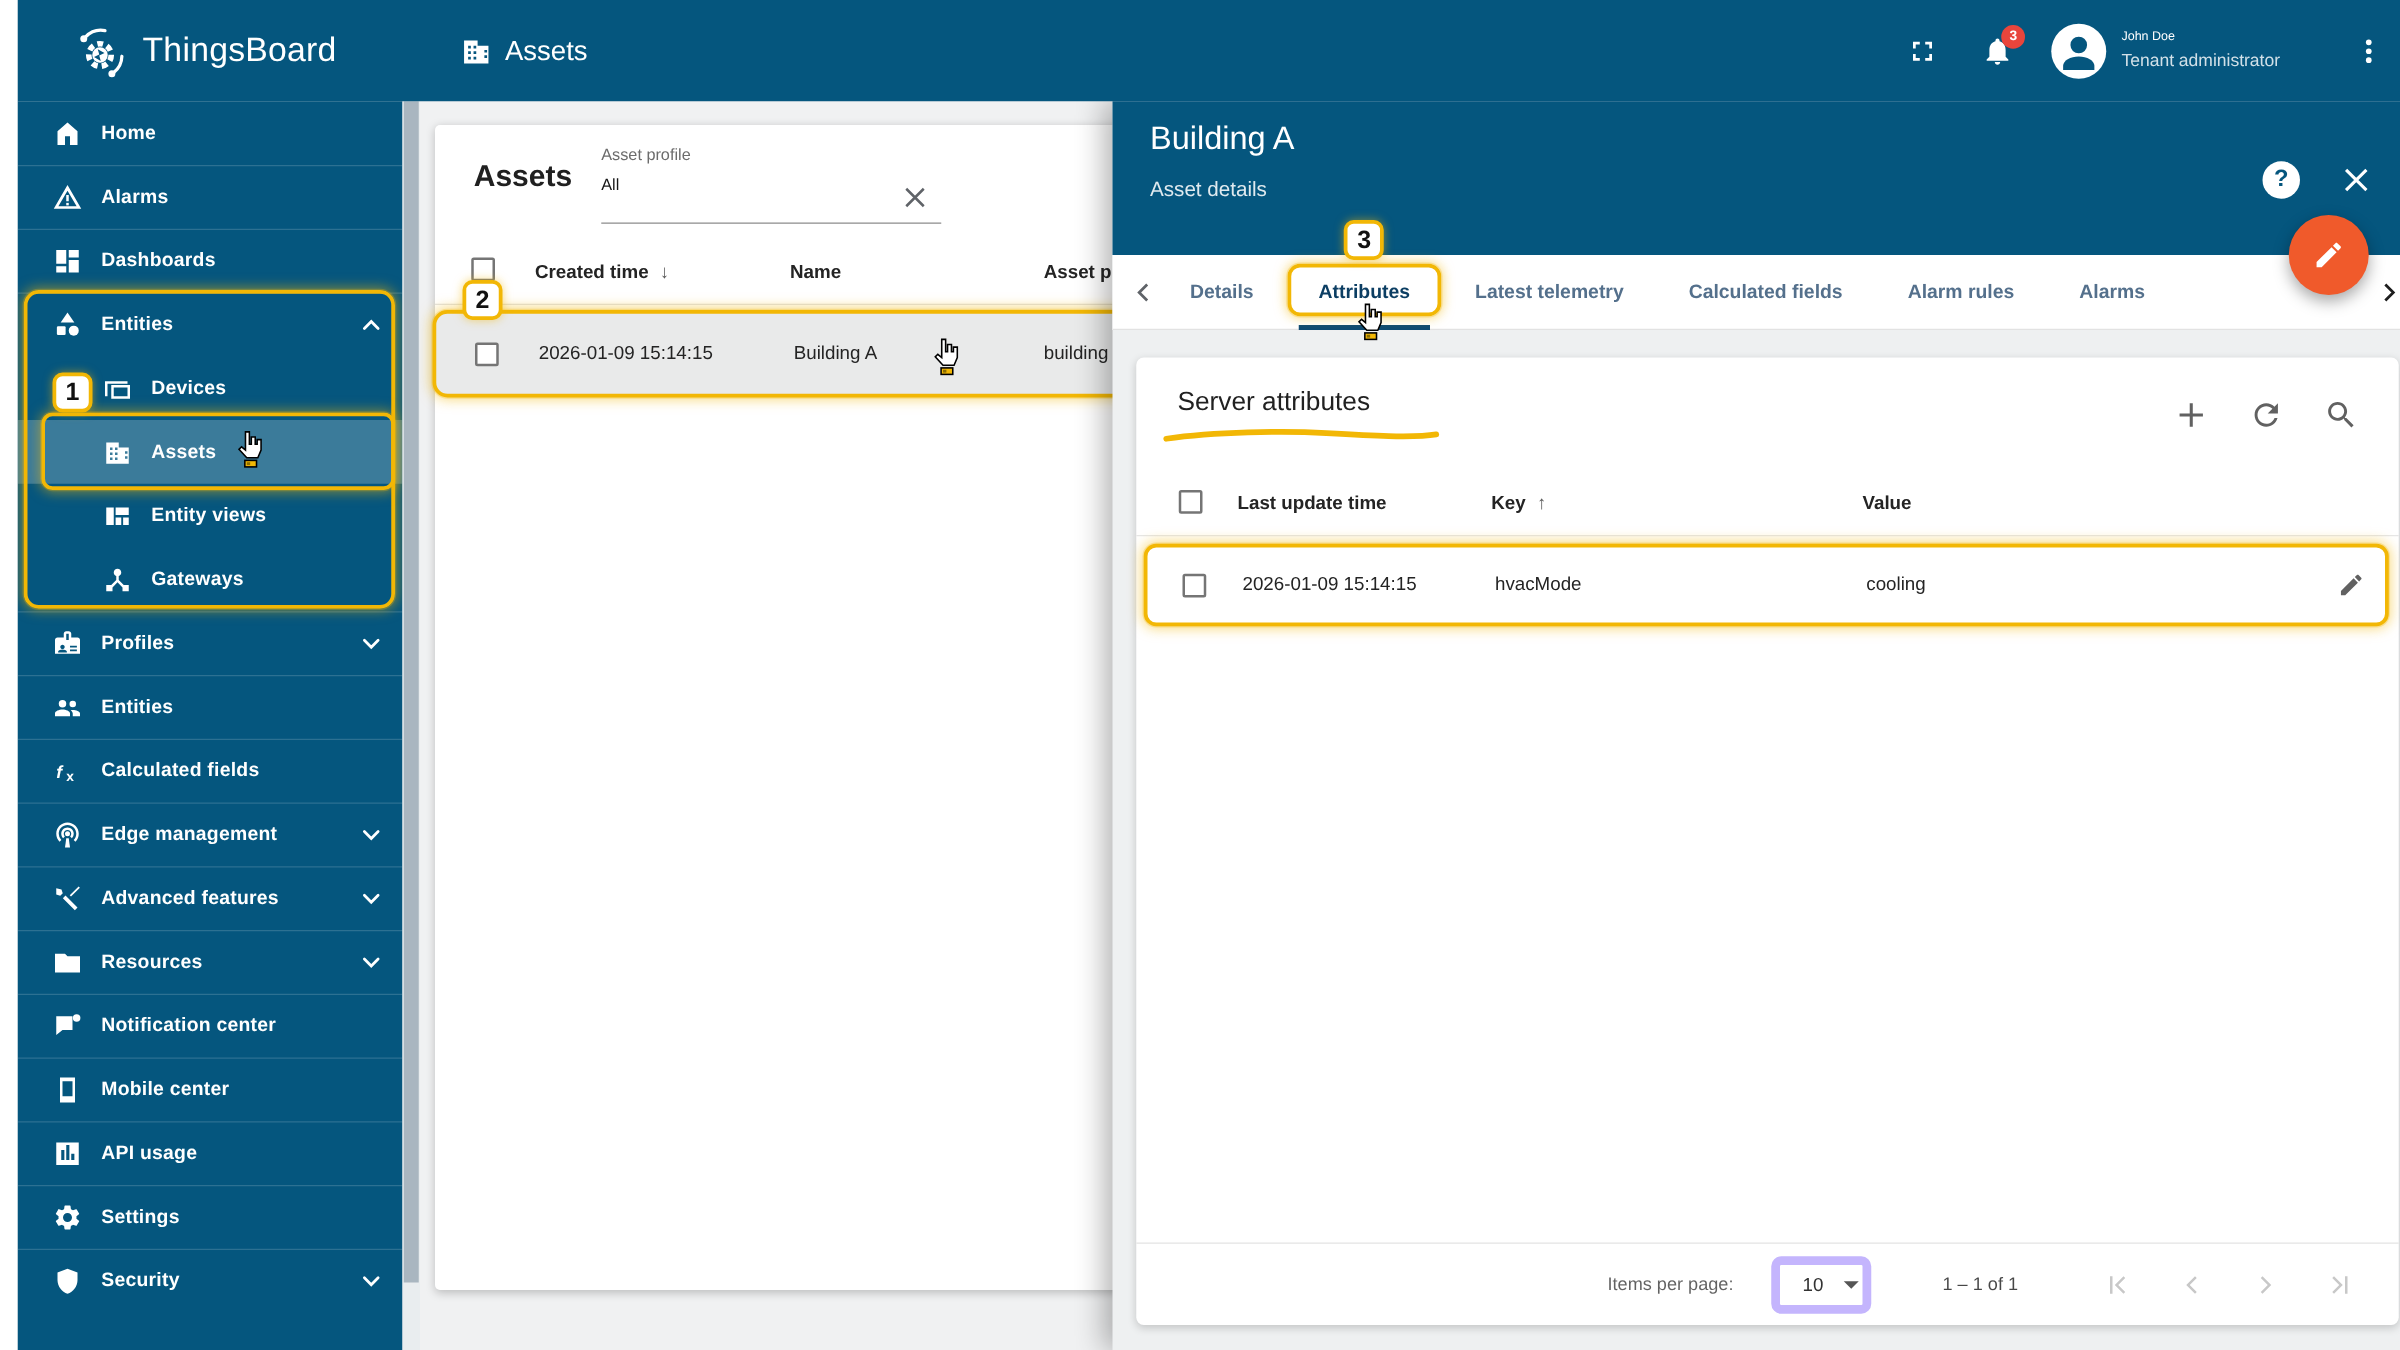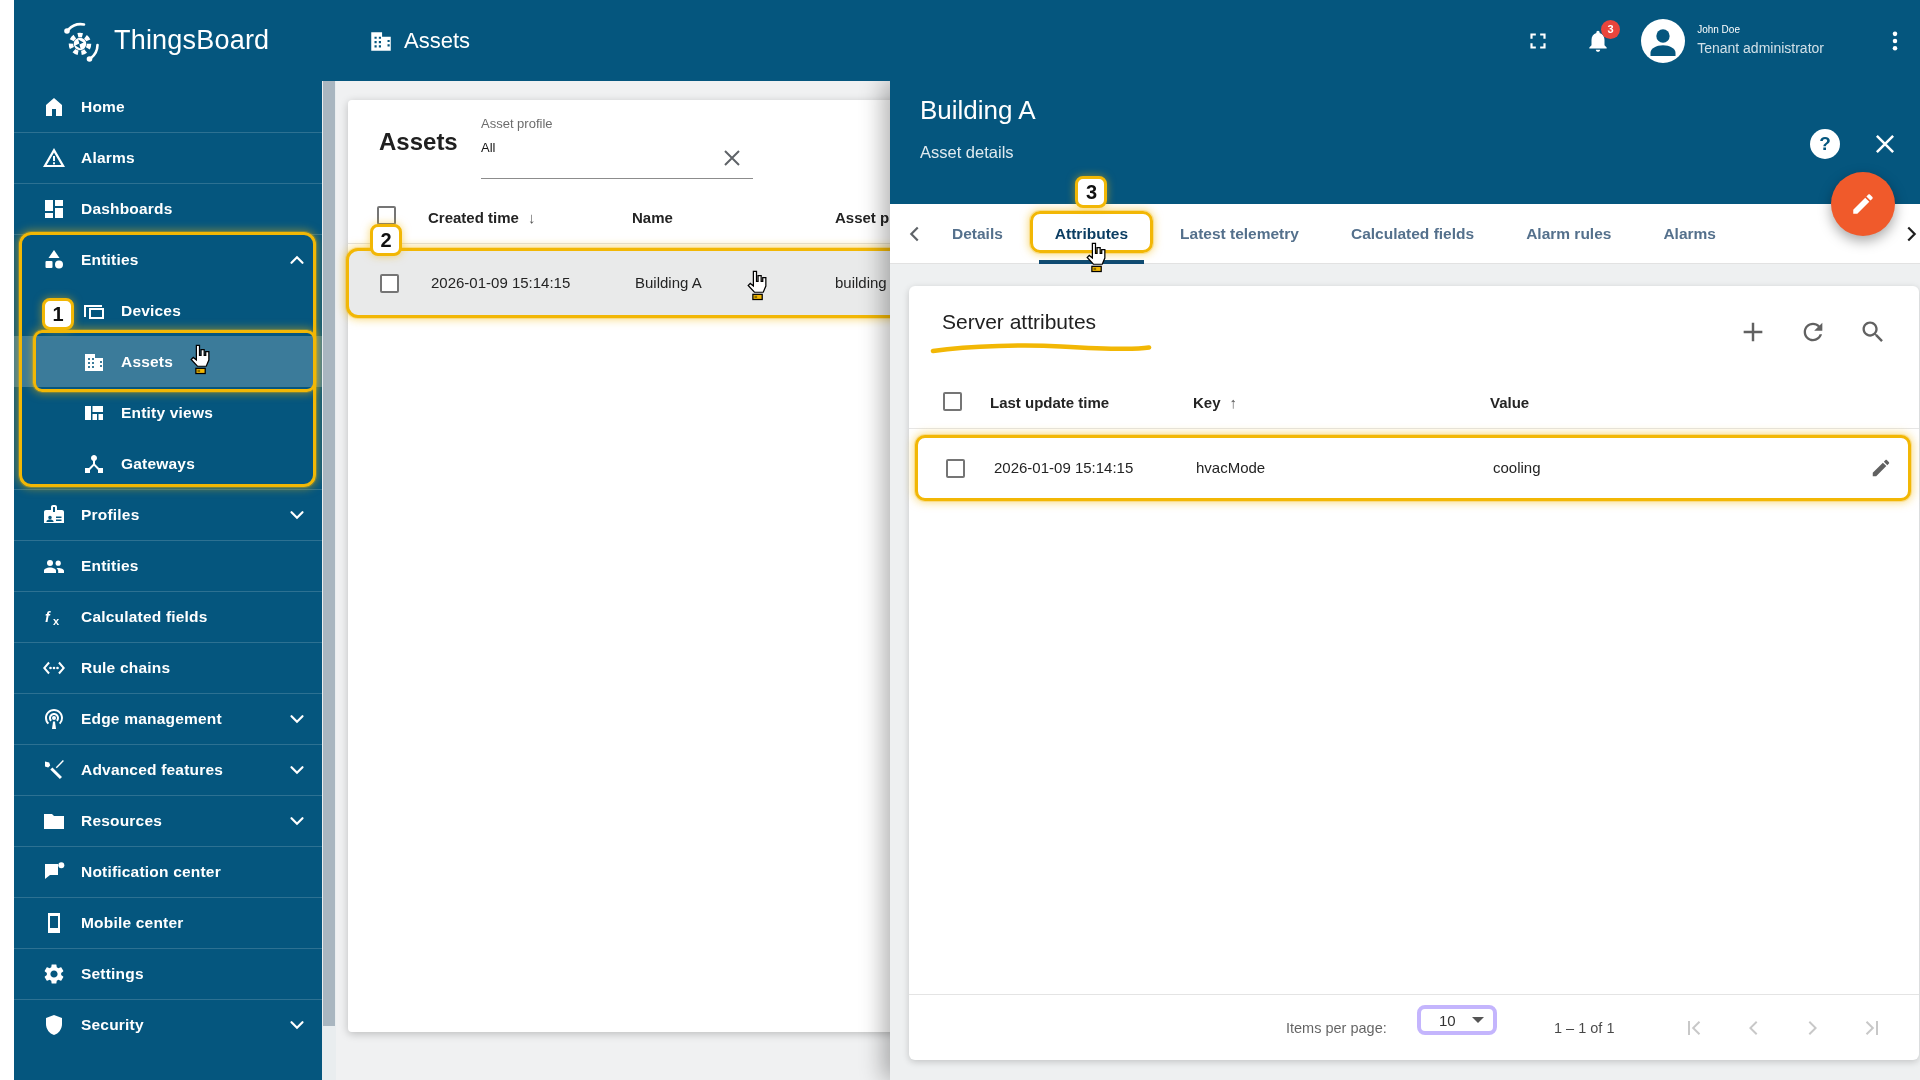--- a/index.html
+++ b/index.html
@@ -104,21 +104,21 @@
   .ac-head .cb{position:absolute;left:34px;top:11px;}
   .ac-div{position:absolute;left:0;top:142px;width:100%;height:1px;background:#e6e6e6;}
   .attr-row-ann{position:absolute;left:6px;top:149px;width:996px;height:66px;background:#fff;cursor:pointer;
     border:3px solid var(--ann);border-radius:10px;box-shadow:0 0 0 1px rgba(242,183,5,.25),0 0 10px 1px rgba(242,183,5,.55);}
   .attr-row-ann .cb{position:absolute;left:28px;top:21px;}
   .attr-row-ann .cell{height:60px;line-height:60px;}
   .row-edit{position:absolute;left:952px;top:19px;width:22px;height:22px;color:#616161;cursor:pointer;}
   .ac-pag{position:absolute;left:0;bottom:0;width:100%;height:66px;border-top:1px solid #e4e4e4;
     font-size:14.5px;color:rgba(0,0,0,.62);}
   .pag-label{position:absolute;left:377px;top:0;height:66px;line-height:66px;}
-  .pag-select{position:absolute;left:508px;top:10px;width:80px;height:30px;border:4px solid #c4b5fd;border-radius:8px;
+  .pag-select{position:absolute;left:508px;top:10px;width:80px;height:46px;border:7px solid #c4b5fd;border-radius:8px;
     display:flex;align-items:center;cursor:pointer;background:#fff;}
   .pag-select .val{margin-left:18px;font-size:15px;color:#333;}
   .pag-select .caret{margin-left:16px;width:0;height:0;border-left:6px solid transparent;border-right:6px solid transparent;border-top:6px solid #555;}
   .pag-range{position:absolute;left:645px;top:0;height:66px;line-height:66px;color:rgba(0,0,0,.72);}
   .pag-nav{position:absolute;top:21px;width:24px;height:24px;color:#c8c8c8;cursor:pointer;}
 </style>
 </head>
 <body>
 
 <div class="stage" style="--primary: #05567E; --ann: #F2B705; --fab: #F05A2B; --badge: #E8453C; --tab-act: #0C3E63; --tab-in: #54708C;">
@@ -257,29 +257,20 @@
         </div>
         <div class="side-item divider">
           <span class="ic"><svg viewBox="0 0 24 24">
               <text x="3" y="17" font-size="14" font-style="italic" font-weight="bold" fill="currentColor">f</text>
               <text x="11" y="20" font-size="11" font-weight="bold" fill="currentColor">x</text>
             </svg></span>
           <span class="lbl">Calculated fields</span>
         </div>
         <div class="side-item divider">
           <span class="ic"><svg viewBox="0 0 24 24" fill="currentColor">
-              <path d="M7.8 7.2 3.6 12l4.2 4.8-1.5 1.4L1 12l5.3-6.2zM17.7 5.8 16.2 7.2 20.4 12l-4.2 4.8 1.5 1.4L23 12z"></path>
-              <circle cx="8.5" cy="12" r="1.3"></circle>
-              <circle cx="12" cy="12" r="1.3"></circle>
-              <circle cx="15.5" cy="12" r="1.3"></circle>
-            </svg></span>
-          <span class="lbl">Rule chains</span>
-        </div>
-        <div class="side-item divider">
-          <span class="ic"><svg viewBox="0 0 24 24" fill="currentColor">
               <circle cx="12" cy="11" r="2"></circle>
               <path d="M12 6c-2.76 0-5 2.24-5 5 0 1.38.56 2.63 1.46 3.54l1.42-1.42A2.98 2.98 0 0 1 9 11c0-1.66 1.34-3 3-3s3 1.34 3 3c0 .83-.34 1.58-.88 2.12l1.42 1.42A4.98 4.98 0 0 0 17 11c0-2.76-2.24-5-5-5z"></path>
               <path d="M12 2C7.03 2 3 6.03 3 11c0 2.49 1.01 4.74 2.64 6.36l1.42-1.42A6.98 6.98 0 0 1 5 11c0-3.87 3.13-7 7-7s7 3.13 7 7c0 1.93-.78 3.68-2.05 4.95l1.42 1.42A8.97 8.97 0 0 0 21 11c0-4.97-4.03-9-9-9z"></path>
               <path d="M11 14.5h2L14 22h-4z"></path>
             </svg></span>
           <span class="lbl">Edge management</span>
           <span class="chev"><svg viewBox="0 0 24 24" fill="none" stroke="currentColor" stroke-width="2.4" stroke-linecap="round">
               <path d="M6 9l6 6 6-6"></path>
             </svg></span>
         </div>
@@ -307,20 +298,26 @@
               <path d="M3 4h13v11H8l-5 4z"></path>
               <circle cx="19.3" cy="5.3" r="3"></circle>
             </svg></span>
           <span class="lbl">Notification center</span>
         </div>
         <div class="side-item divider">
           <span class="ic"><svg viewBox="0 0 24 24" fill="currentColor">
               <path fill-rule="evenodd" d="M6 2h12v20H6zm2 3v12h8V5z"></path>
             </svg></span>
           <span class="lbl">Mobile center</span>
+        </div>
+        <div class="side-item divider">
+          <span class="ic"><svg viewBox="0 0 24 24" fill="currentColor">
+              <path fill-rule="evenodd" d="M3 3h18v18H3zm4 6v8h2.5V9zm4-4v12h2.5V5zm4 7v5h2.5v-5z"></path>
+            </svg></span>
+          <span class="lbl">API usage</span>
         </div>
         <div class="side-item divider">
           <span class="ic"><svg viewBox="0 0 24 24" fill="currentColor">
               <path d="M19.14 12.94c.04-.3.06-.61.06-.94 0-.32-.02-.64-.07-.94l2.03-1.58c.18-.14.23-.41.12-.61l-1.92-3.32c-.12-.22-.37-.29-.59-.22l-2.39.96c-.5-.38-1.03-.7-1.62-.94l-.36-2.54c-.04-.24-.24-.41-.48-.41h-3.84c-.24 0-.43.17-.47.41l-.36 2.54c-.59.24-1.13.57-1.62.94l-2.39-.96c-.22-.08-.47 0-.59.22L2.74 8.87c-.12.21-.08.47.12.61l2.03 1.58c-.05.3-.09.63-.09.94s.02.64.07.94l-2.03 1.58c-.18.14-.23.41-.12.61l1.92 3.32c.12.22.37.29.59.22l2.39-.96c.5.38 1.03.7 1.62.94l.36 2.54c.05.24.24.41.48.41h3.84c.24 0 .44-.17.47-.41l.36-2.54c.59-.24 1.13-.56 1.62-.94l2.39.96c.22.08.47 0 .59-.22l1.92-3.32c.12-.22.07-.47-.12-.61l-2.01-1.58zM12 15.6c-1.98 0-3.6-1.62-3.6-3.6s1.62-3.6 3.6-3.6 3.6 1.62 3.6 3.6-1.62 3.6-3.6 3.6z"></path>
             </svg></span>
           <span class="lbl">Settings</span>
         </div>
         <div class="side-item divider">
           <span class="ic"><svg viewBox="0 0 24 24" fill="currentColor">
               <path d="M12 2 4 5v6c0 5 3.4 9.7 8 11 4.6-1.3 8-6 8-11V5z"></path>

